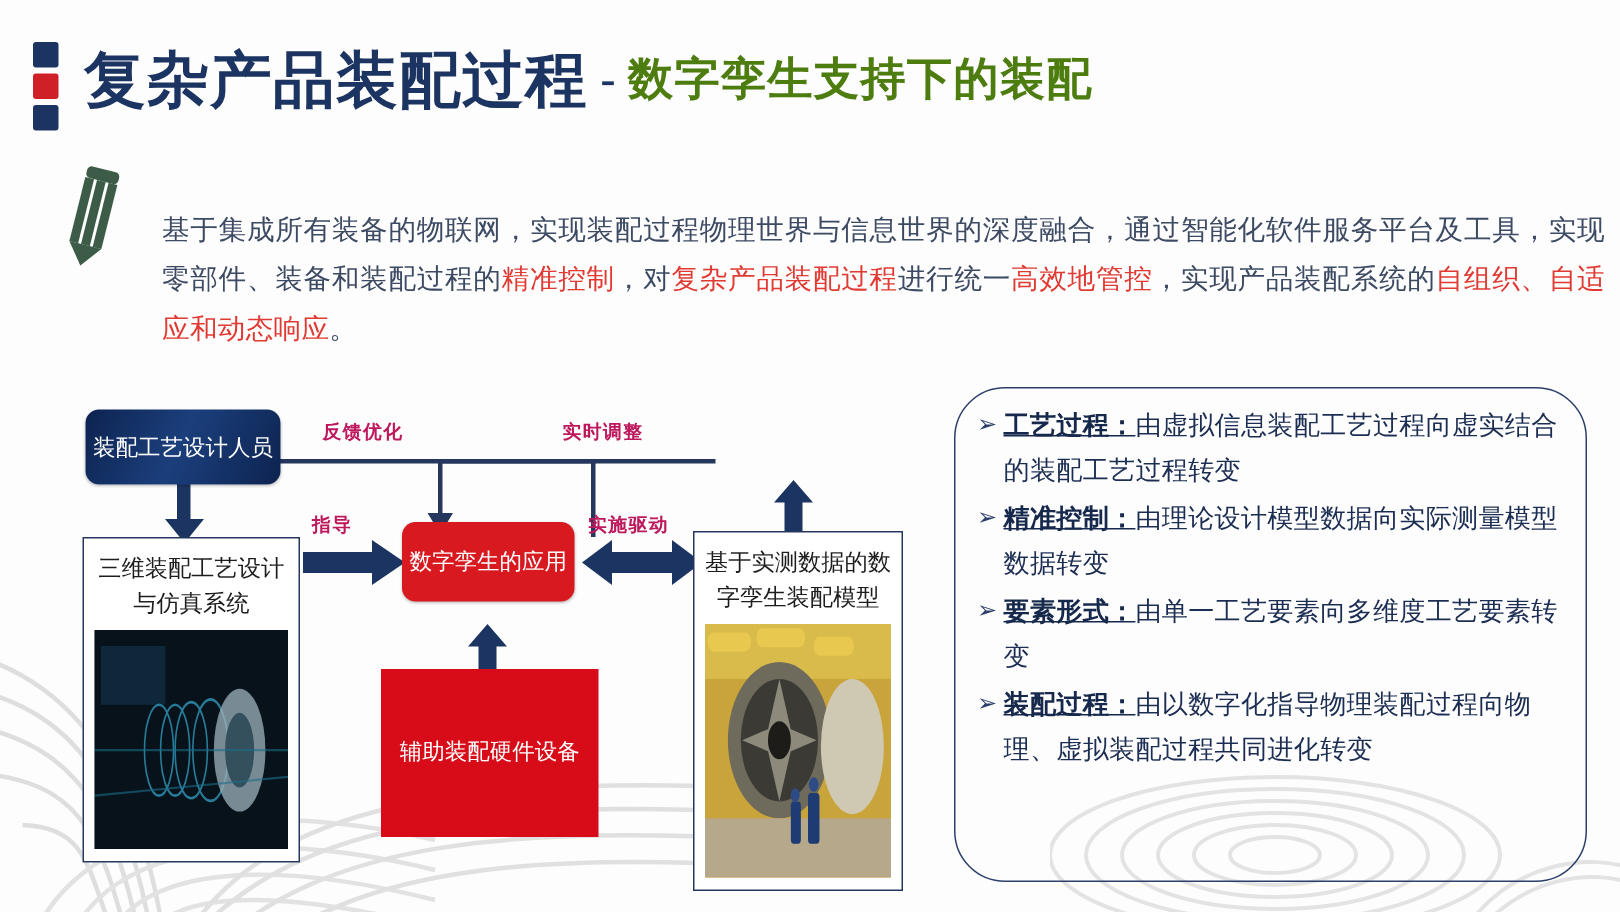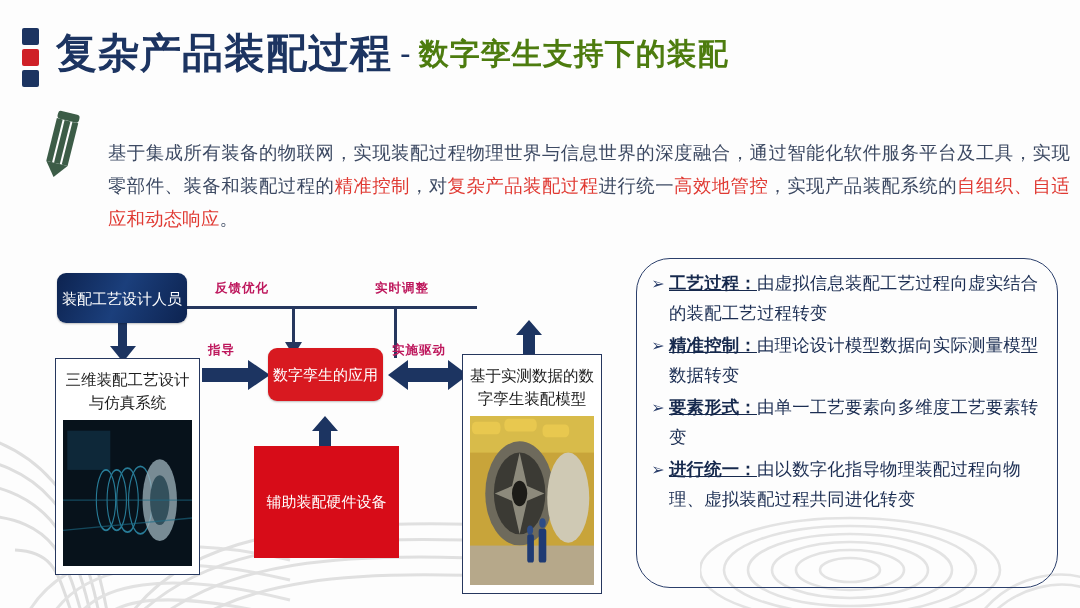--- a/index.html
+++ b/index.html
@@ -294,18 +294,18 @@
       <li class="bitem">
         <span class="bmark">➢</span>
         <span class="btext"><b>精准控制：</b><span>由理论设计模型数据向实际测量模型数据转变</span></span>
       </li>
       <li class="bitem">
         <span class="bmark">➢</span>
         <span class="btext"><b>要素形式：</b><span>由单一工艺要素向多维度工艺要素转变</span></span>
       </li>
       <li class="bitem">
         <span class="bmark">➢</span>
-        <span class="btext"><b>进行统一：</b><span>由以数字化指导物理装配过程向物理、虚拟装配过程共同进化转变</span></span>
+        <span class="btext"><b>装配过程：</b><span>由以数字化指导物理装配过程向物理、虚拟装配过程共同进化转变</span></span>
       </li>
     </ul>
   </div>
 
 </div>
 
 </body></html>

